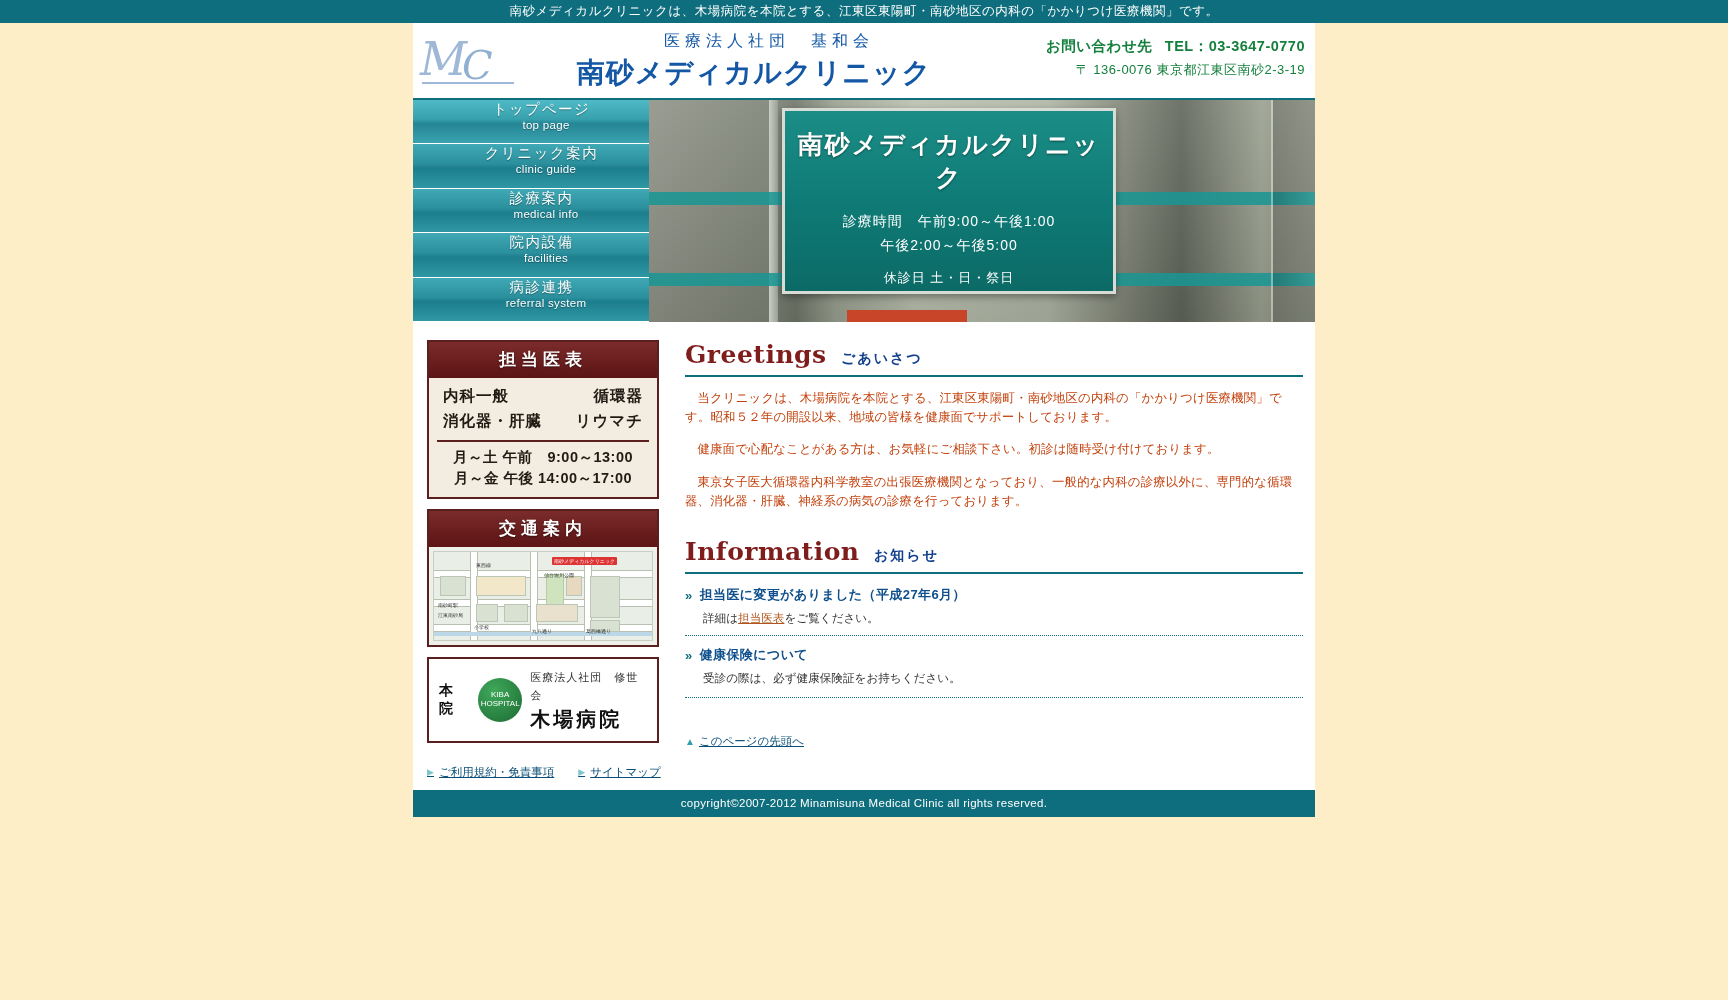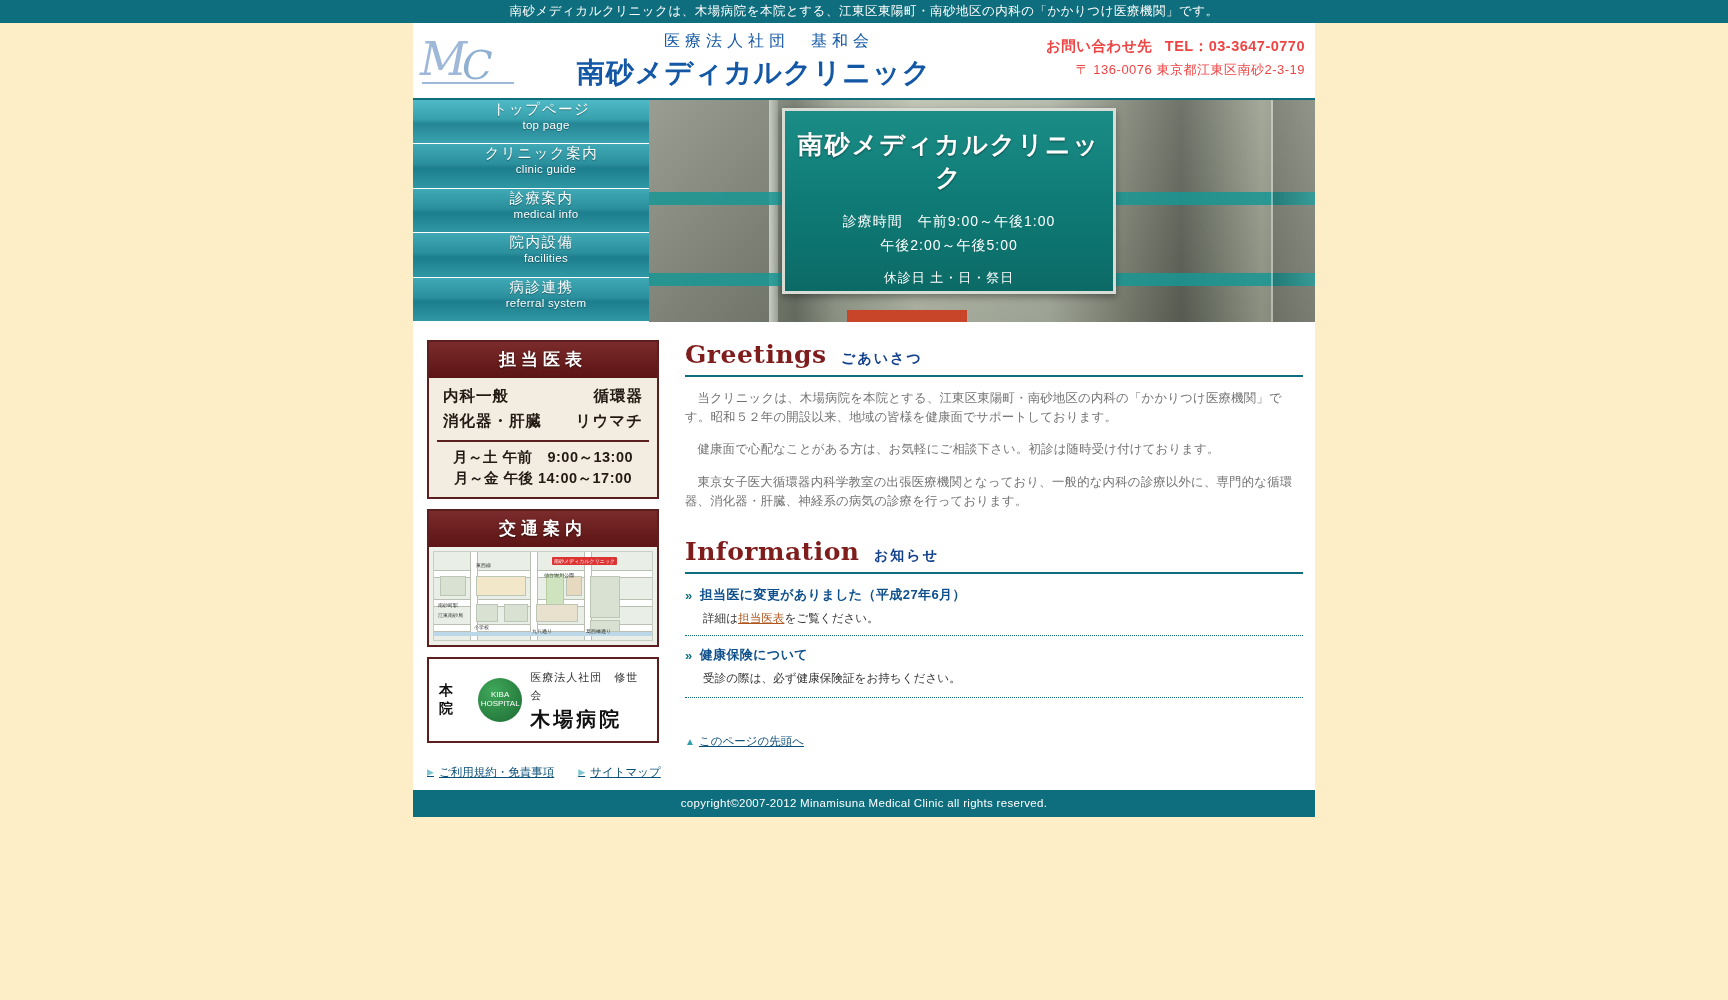--- a/index.html
+++ b/index.html
@@ -66,21 +66,21 @@
     letter-spacing: 1px;
     margin-top: 2px;
     text-align: center;
     padding-left: 10px;
   }
   .header-contact {
     position: absolute;
     right: 10px;
     top: 14px;
     text-align: right;
-    color: #ef4444;
+    color: #15803d;
   }
   .header-contact .line1 {
     font-size: 14.5px;
     font-weight: bold;
     letter-spacing: 0.5px;
   }
   .header-contact .line1 .tel { margin-left: 8px; }
   .header-contact .line2 {
     font-size: 13px;
     margin-top: 5px;
@@ -346,21 +346,21 @@
   }
   .sec-head .jp {
     font-size: 14px;
     font-weight: bold;
     color: #123f8c;
     margin-left: 10px;
     letter-spacing: 2px;
   }
   .para {
     font-size: 12.4px;
-    color: #737373;
+    color: #c2410c;
     line-height: 1.55;
     margin: 0 0 13px 0;
     text-indent: 1em;
     letter-spacing: .2px;
   }
   .news-item { margin-bottom: 4px; }
   .news-title {
     font-size: 13px;
     font-weight: bold;
     color: #0e4f8c;

